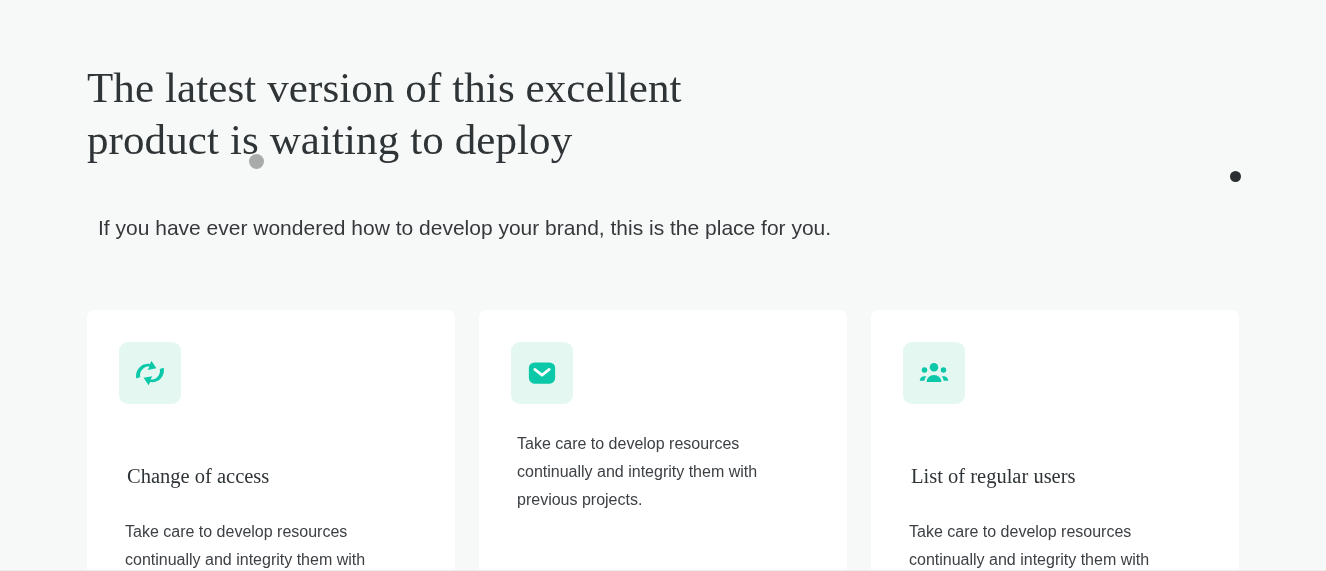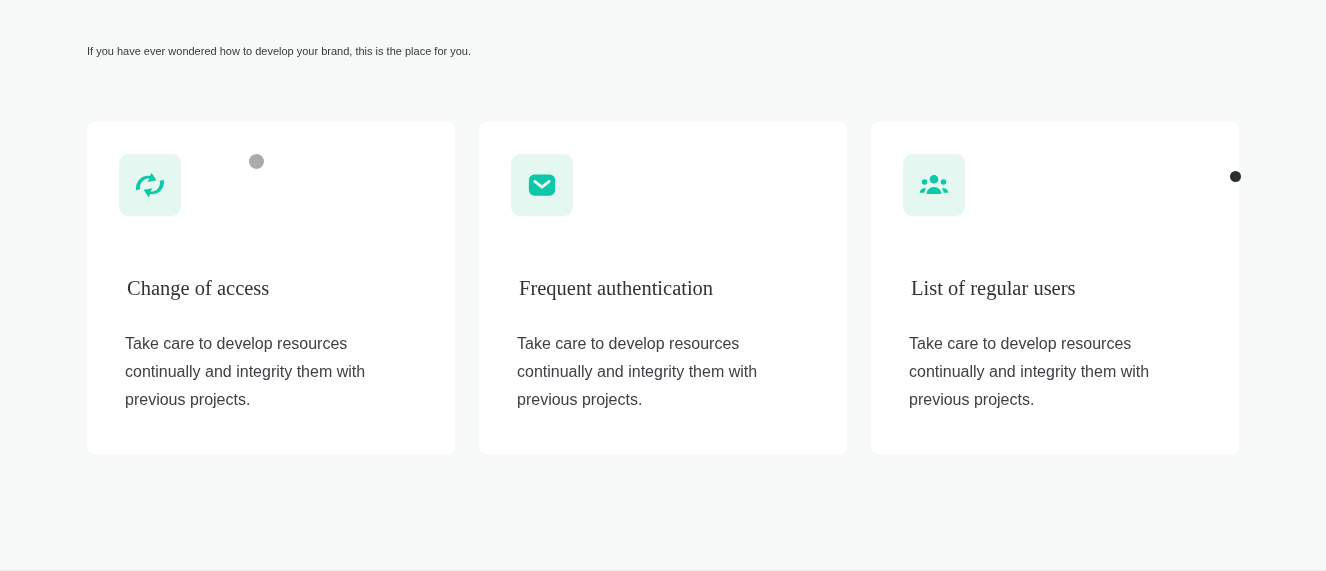--- a/index.html
+++ b/index.html
@@ -36,24 +36,24 @@
     color: #2f3437;
     font-weight: 400;
     margin: 0;
     padding-top: 62px;
     letter-spacing: 0.1px;
     max-width: 700px;
   }
 
   .hero-subtitle {
     font-family: "Liberation Sans", sans-serif;
-    font-size: 11px;
+    font-size: 21px;
     line-height: 26px;
     color: #36393c;
-    margin: 0;
+    margin: 11px;
     padding-top: 38px;
     font-weight: 400;
   }
 
   .cards {
     display: flex;
     gap: 24px;
     padding-top: 58px;
   }
 
@@ -132,20 +132,21 @@
     background: #eceded;
   }
 </style>
 </head>
 <body>
 
 <div class="page">
 
   <div class="content">
 
+    <h1 class="hero-title">The latest version of this excellent product is waiting to deploy</h1>
 
     <p class="hero-subtitle">If you have ever wondered how to develop your brand, this is the place for you.</p>
 
     <div class="cards">
 
       <div class="card">
         <div class="icon-tile">
           <span>
             <svg width="30" height="30" viewBox="0 0 24 24" fill="none">
               <path d="M4.2 15.2c-0.6-2.4 0.2-5 2.2-6.7 1.5-1.3 3.4-1.8 5.2-1.6l-1.5 2.6 7-1.3-3.9-5.9-1.4 2.5c-2.6-0.4-5.4 0.3-7.6 2.1-2.8 2.4-3.9 6.1-3.1 9.4l3.1-1.1z" fill="#0ac8a8"></path>
@@ -159,21 +160,20 @@
 
       <div class="card">
         <div class="icon-tile">
           <span>
             <svg width="30" height="30" viewBox="0 0 24 24" fill="none">
               <rect x="1.5" y="3.5" width="21" height="17" rx="4.5" fill="#0ac8a8"></rect>
               <path d="M6.2 9.1l5.8 4.6 5.8-4.6" stroke="#ffffff" stroke-width="2.1" stroke-linecap="round" stroke-linejoin="round" fill="none"></path>
             </svg>
           </span>
         </div>
-        <h2 class="card-title">Frequent authentication</h2>
         <p class="card-text">Take care to develop resources continually and integrity them with previous projects.</p>
       </div>
 
       <div class="card">
         <div class="icon-tile">
           <span>
             <svg width="30" height="30" viewBox="0 0 24 24" fill="none">
               <circle cx="12" cy="7.4" r="3.4" fill="#0ac8a8"></circle>
               <path d="M6.1 19.2c0-3.3 2.6-5.6 5.9-5.6s5.9 2.3 5.9 5.6H6.1z" fill="#0ac8a8"></path>
               <circle cx="4.4" cy="9.6" r="2.2" fill="#0ac8a8"></circle>

